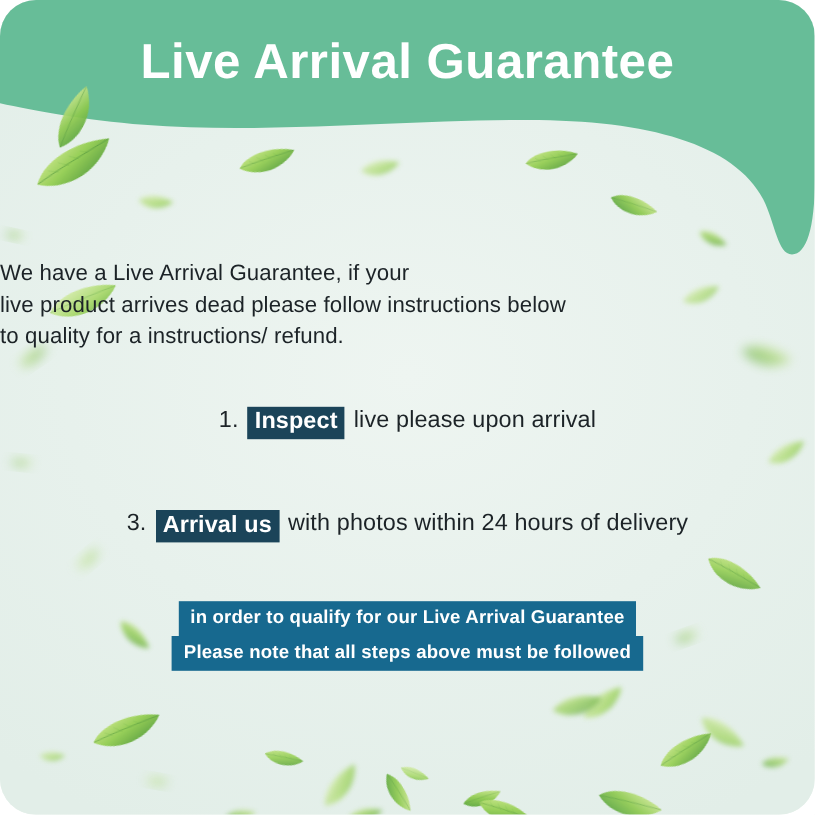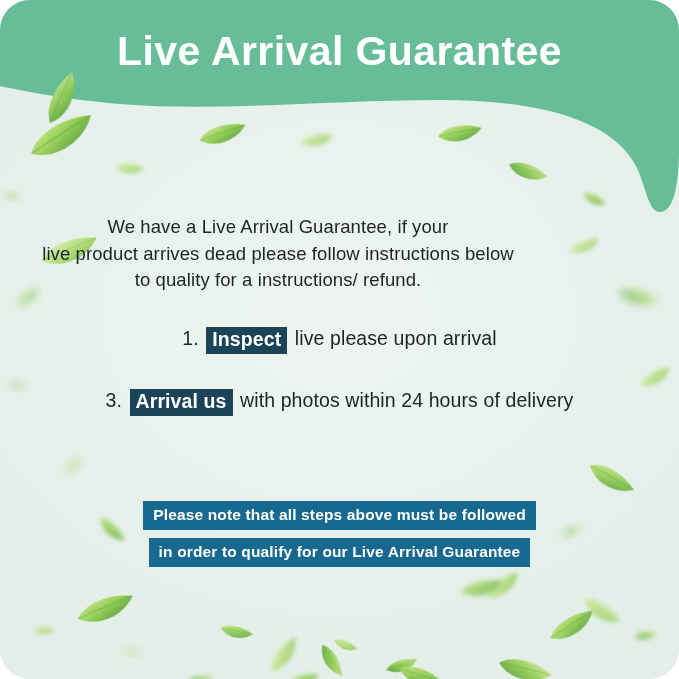--- a/index.html
+++ b/index.html
@@ -45,21 +45,21 @@
     line-height: 1.1;
     white-space: nowrap;
   }
 
   
   .intro {
     position: absolute;
     top: 214px;
     left: 0;
     width: 556px;
-    text-align: center;
+    text-align: left;
     color: #1c2327;
     font-size: 18.5px;
     line-height: 26.5px;
     font-weight: 400;
     letter-spacing: 0.1px;
   }
   .intro-line { display: block; white-space: nowrap; }
 
   
   .steps {
@@ -79,21 +79,21 @@
   }
   .step.s1 { margin-bottom: 27px; }
   .step.s2 { margin-bottom: 27px; }
   .step-num { }
   .hl {
     display: inline-block;
     background: #1b4459;
     color: #ffffff;
     font-weight: 700;
     padding: 1px 6px 3px 6px;
-    margin: 4px 2px;
+    margin: 16px 2px;
     line-height: 23px;
     vertical-align: baseline;
     position: relative;
     top: 1px;
   }
 
   
   .note {
     position: absolute;
     top: 501px;
@@ -241,20 +241,20 @@
     <div class="step s3">
       <span class="step-num">3.</span>
       <span class="hl">Arrival us</span>
       <span>with photos within 24 hours of delivery</span>
     </div>
 
   </div>
 
   <div class="note">
     <span class="note-row">
+      <span class="note-line l2">in order to qualify for our Live Arrival Guarantee</span>
+    </span>
+    <span class="note-row">
       <span class="note-line l1">Please note that all steps above must be followed</span>
     </span>
-    <span class="note-row">
-      <span class="note-line l2">in order to qualify for our Live Arrival Guarantee</span>
-    </span>
   </div>
 
 </div>
 
 </body></html>

